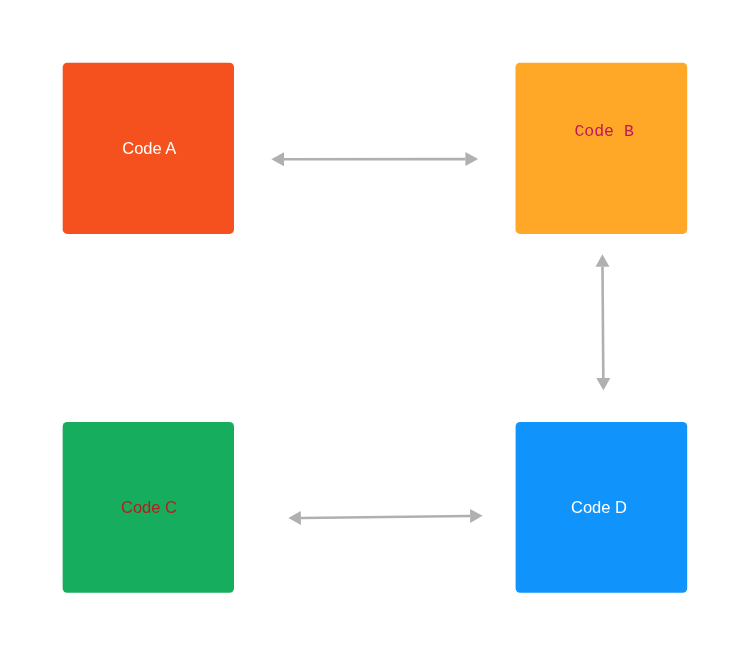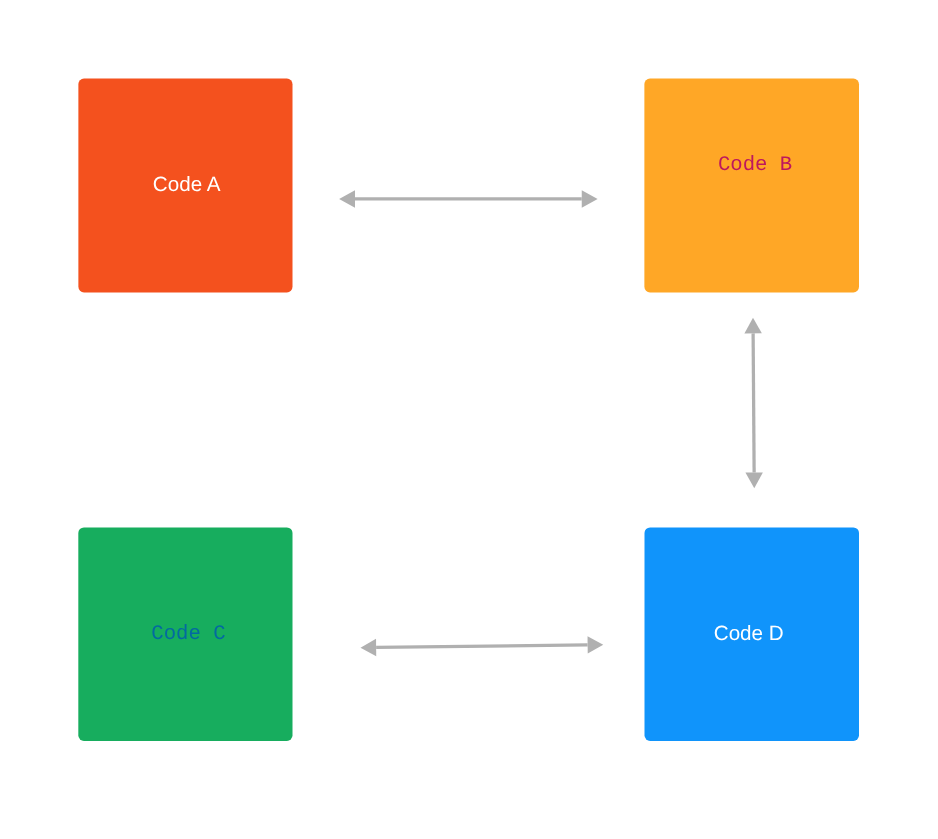--- a/index.html
+++ b/index.html
@@ -65,15 +65,15 @@
     </g>
 
     <rect x="62.7" y="62.8" width="171.3" height="171.1" rx="4.5" ry="4.5" fill="#f4511e"></rect>
     <rect x="515.5" y="62.8" width="171.7" height="171.1" rx="4.5" ry="4.5" fill="#ffa726"></rect>
     <rect x="62.65" y="421.9" width="171.35" height="170.8" rx="4.5" ry="4.5" fill="#17ad5e"></rect>
     <rect x="515.6" y="421.9" width="171.6" height="170.8" rx="4.5" ry="4.5" fill="#1094fb"></rect>
   </svg>
 
   <div class="node-label" style="color: rgb(255, 255, 255); left: 122.237px; top: 139.75px;">Code A</div>
   <div class="node-label" style="color: #be185d; left: 574.377px; top: 124px; font-family: Liberation Mono, monospace;">Code B</div>
-  <div class="node-label" style="color: #0369a1; left: 121.023px; top: 498.65px; font-family: Liberation Mono, monospace;">Code C</div>
+  <div class="node-label" style="color: #b91c1c; left: 121.023px; top: 498.65px;">Code C</div>
   <div class="node-label" style="color: rgb(255, 255, 255); left: 571px; top: 498.65px;">Code D</div>
 </div>
 
 </body></html>

